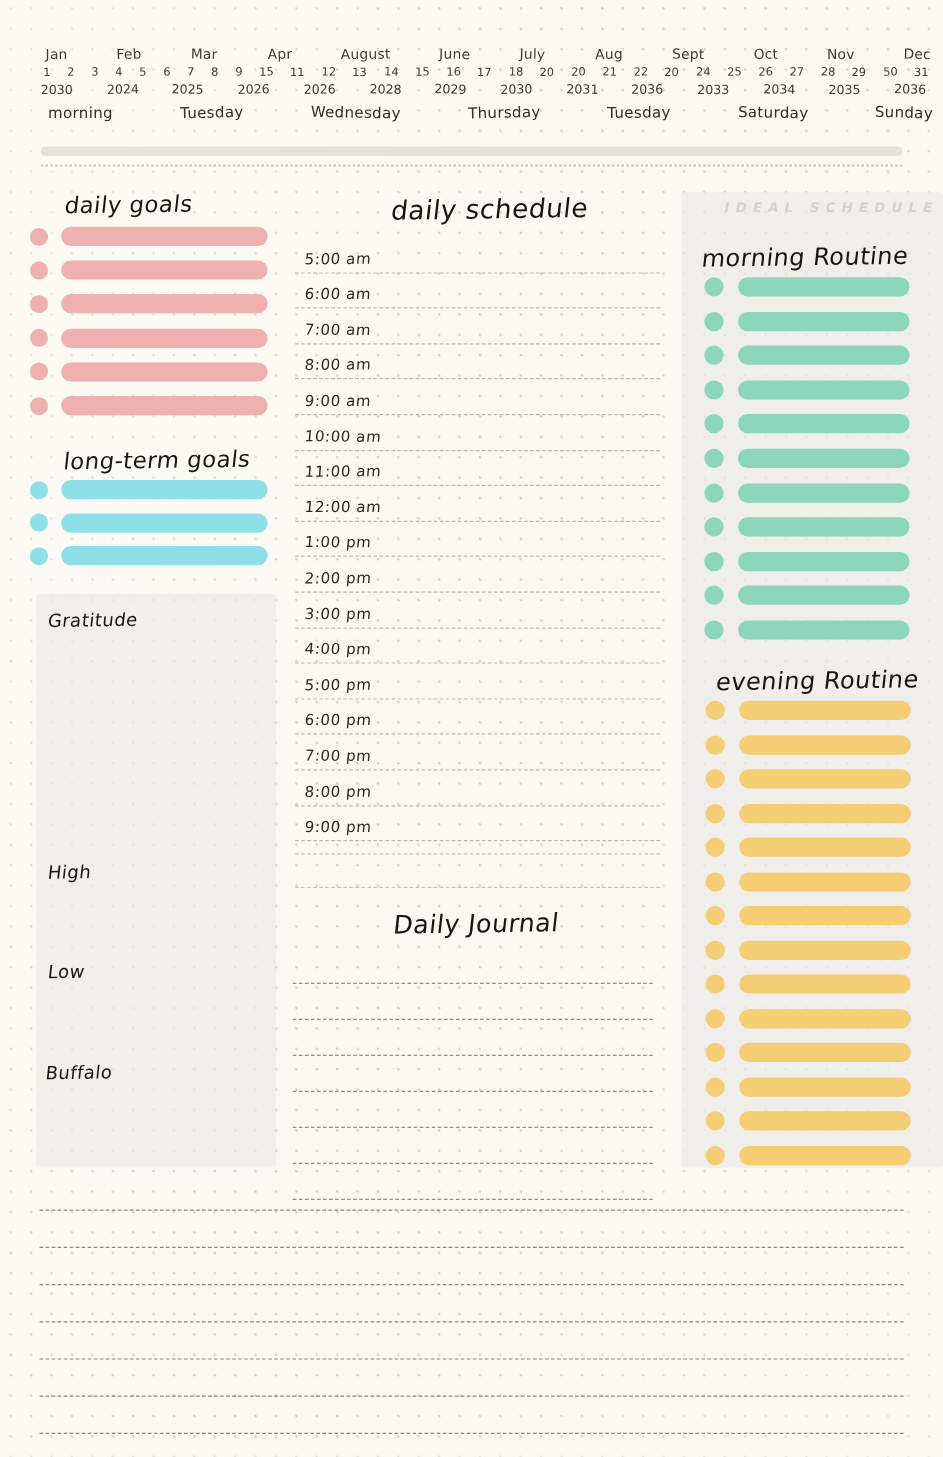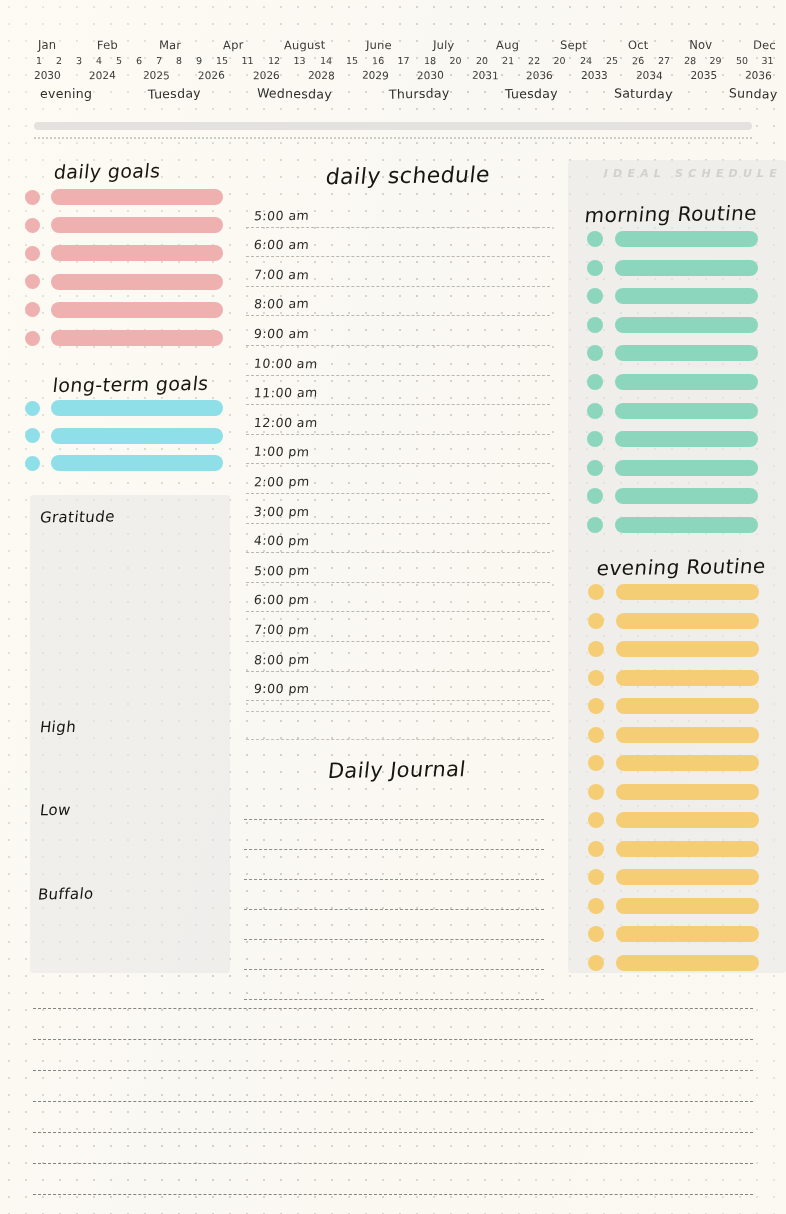--- a/index.html
+++ b/index.html
@@ -267,21 +267,21 @@
         <span class="jit">2029</span>
         <span class="jit">2030</span>
         <span class="jit">2031</span>
         <span class="jit">2036</span>
         <span class="jit">2033</span>
         <span class="jit">2034</span>
         <span class="jit">2035</span>
         <span class="jit">2036</span>
       </div>
     <div class="hdr-row hdr-weekdays">
-        <span class="jit">evening</span>
+        <span class="jit">morning</span>
         <span class="jit">Tuesday</span>
         <span class="jit">Wednesday</span>
         <span class="jit">Thursday</span>
         <span class="jit">Tuesday</span>
         <span class="jit">Saturday</span>
         <span class="jit">Sunday</span>
       </div>
   </div>
 
   <div id="divider-band"></div>

